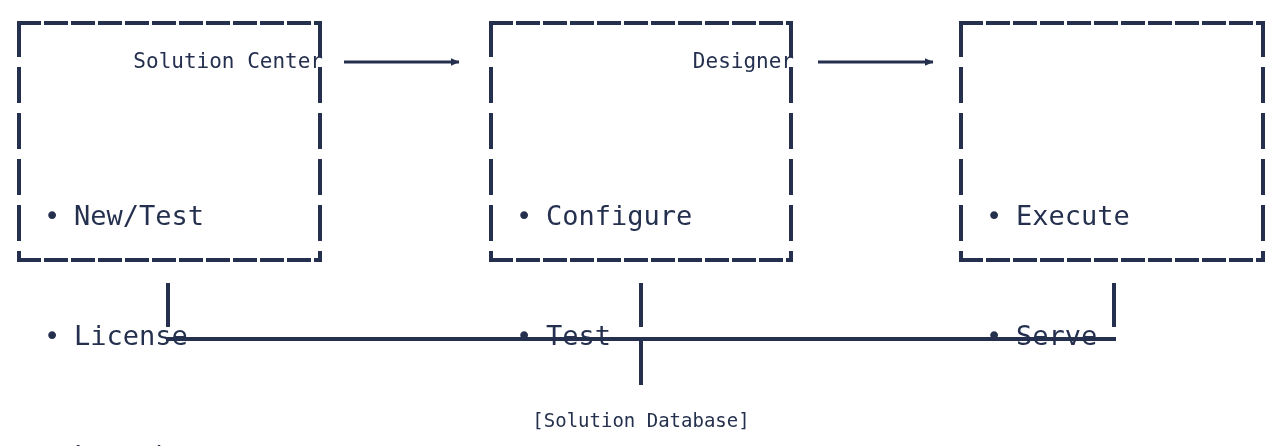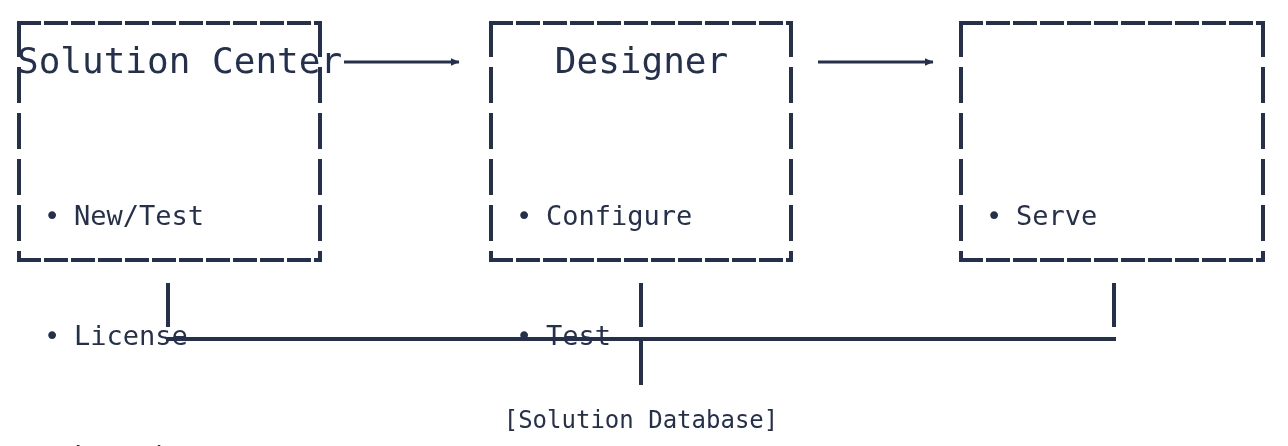--- a/index.html
+++ b/index.html
@@ -26,22 +26,22 @@
     left: 0;
     top: 0;
     width: 1288px;
     height: 446px;
     display: block;
   }
 
   
   .node-title {
     position: absolute;
-    text-align: center;
-    font-size: 36px;
+    text-align: right;
+    font-size: 21px;
     line-height: 30px;
     letter-spacing: 0px;
     white-space: pre;
     color: #24304e;
   }
   .node-list {
     position: absolute;
     font-size: 27px;
     line-height: 40px;
     white-space: pre;
@@ -51,21 +51,21 @@
     display: block;
     white-space: pre;
   }
   .node-list .bullet {
     display: inline-block;
     width: 30px;
   }
 
   .bus-label {
     position: absolute;
-    font-size: 24px;
+    font-size: 19px;
     line-height: 32px;
     white-space: pre;
     text-align: center;
     color: #24304e;
   }
 
   
   #node-solution-center-title { left: 17px;  top: 46px;  width: 306px; }
   #node-solution-center-list  { left: 44px;  top: 116px; }
   
@@ -140,18 +140,19 @@
     <span class="li"><span class="bullet">•</span><span>Launch</span></span>
   </div>
 
   <div class="node-title" id="node-designer-title">Designer</div>
   <div class="node-list" id="node-designer-list">
     <span class="li"><span class="bullet">•</span><span>Configure</span></span>
     <span class="li"><span class="bullet">•</span><span>Test</span></span>
   </div>
 
   <div class="node-list" id="node-runtime-list">
+    <span class="li"><span class="bullet">•</span><span>Execute</span></span>
     <span class="li"><span class="bullet">•</span><span>Serve</span></span>
   </div>
 
   <div class="bus-label" id="solution-database-label">[Solution Database]</div>
 
 </div>
 
 </body></html>

